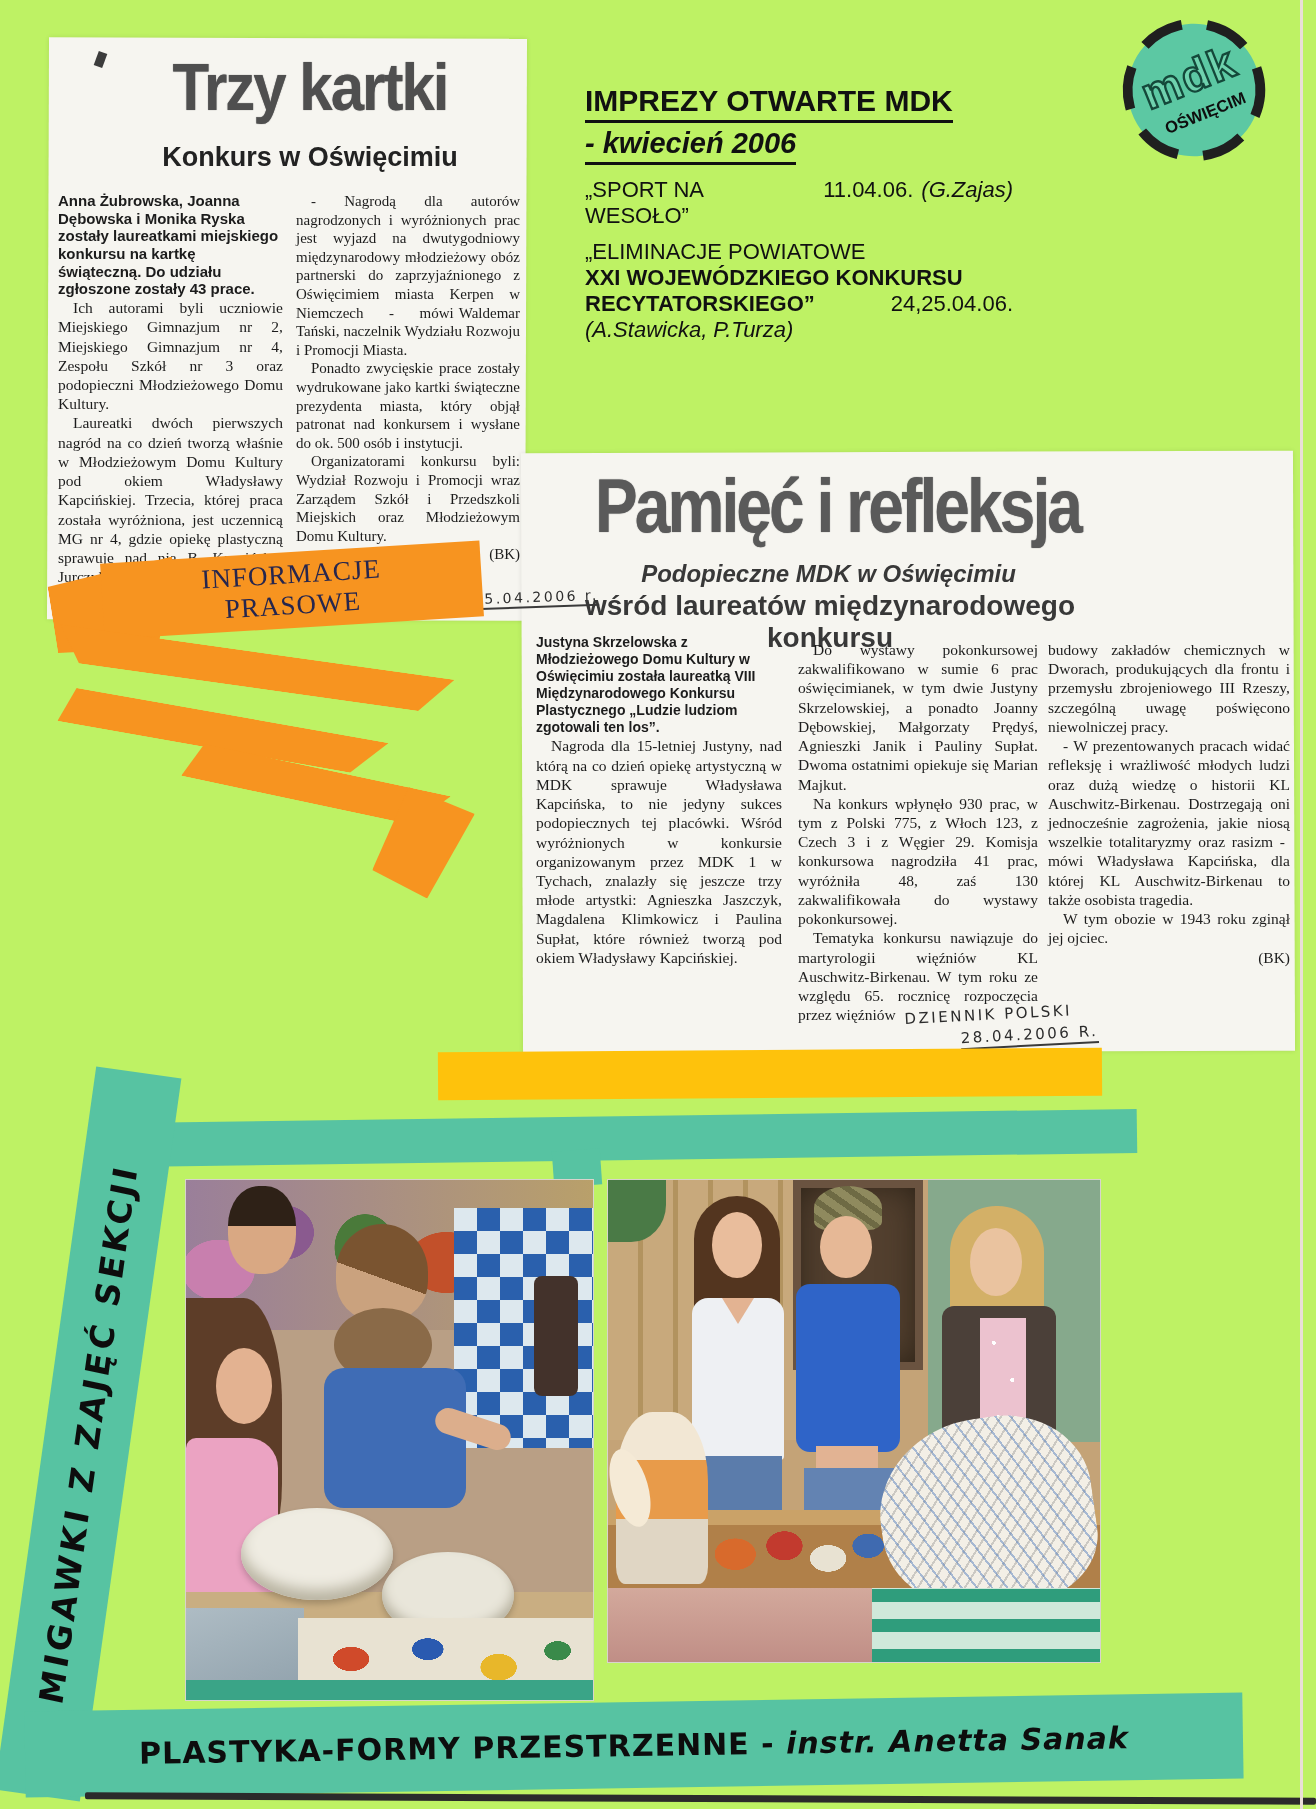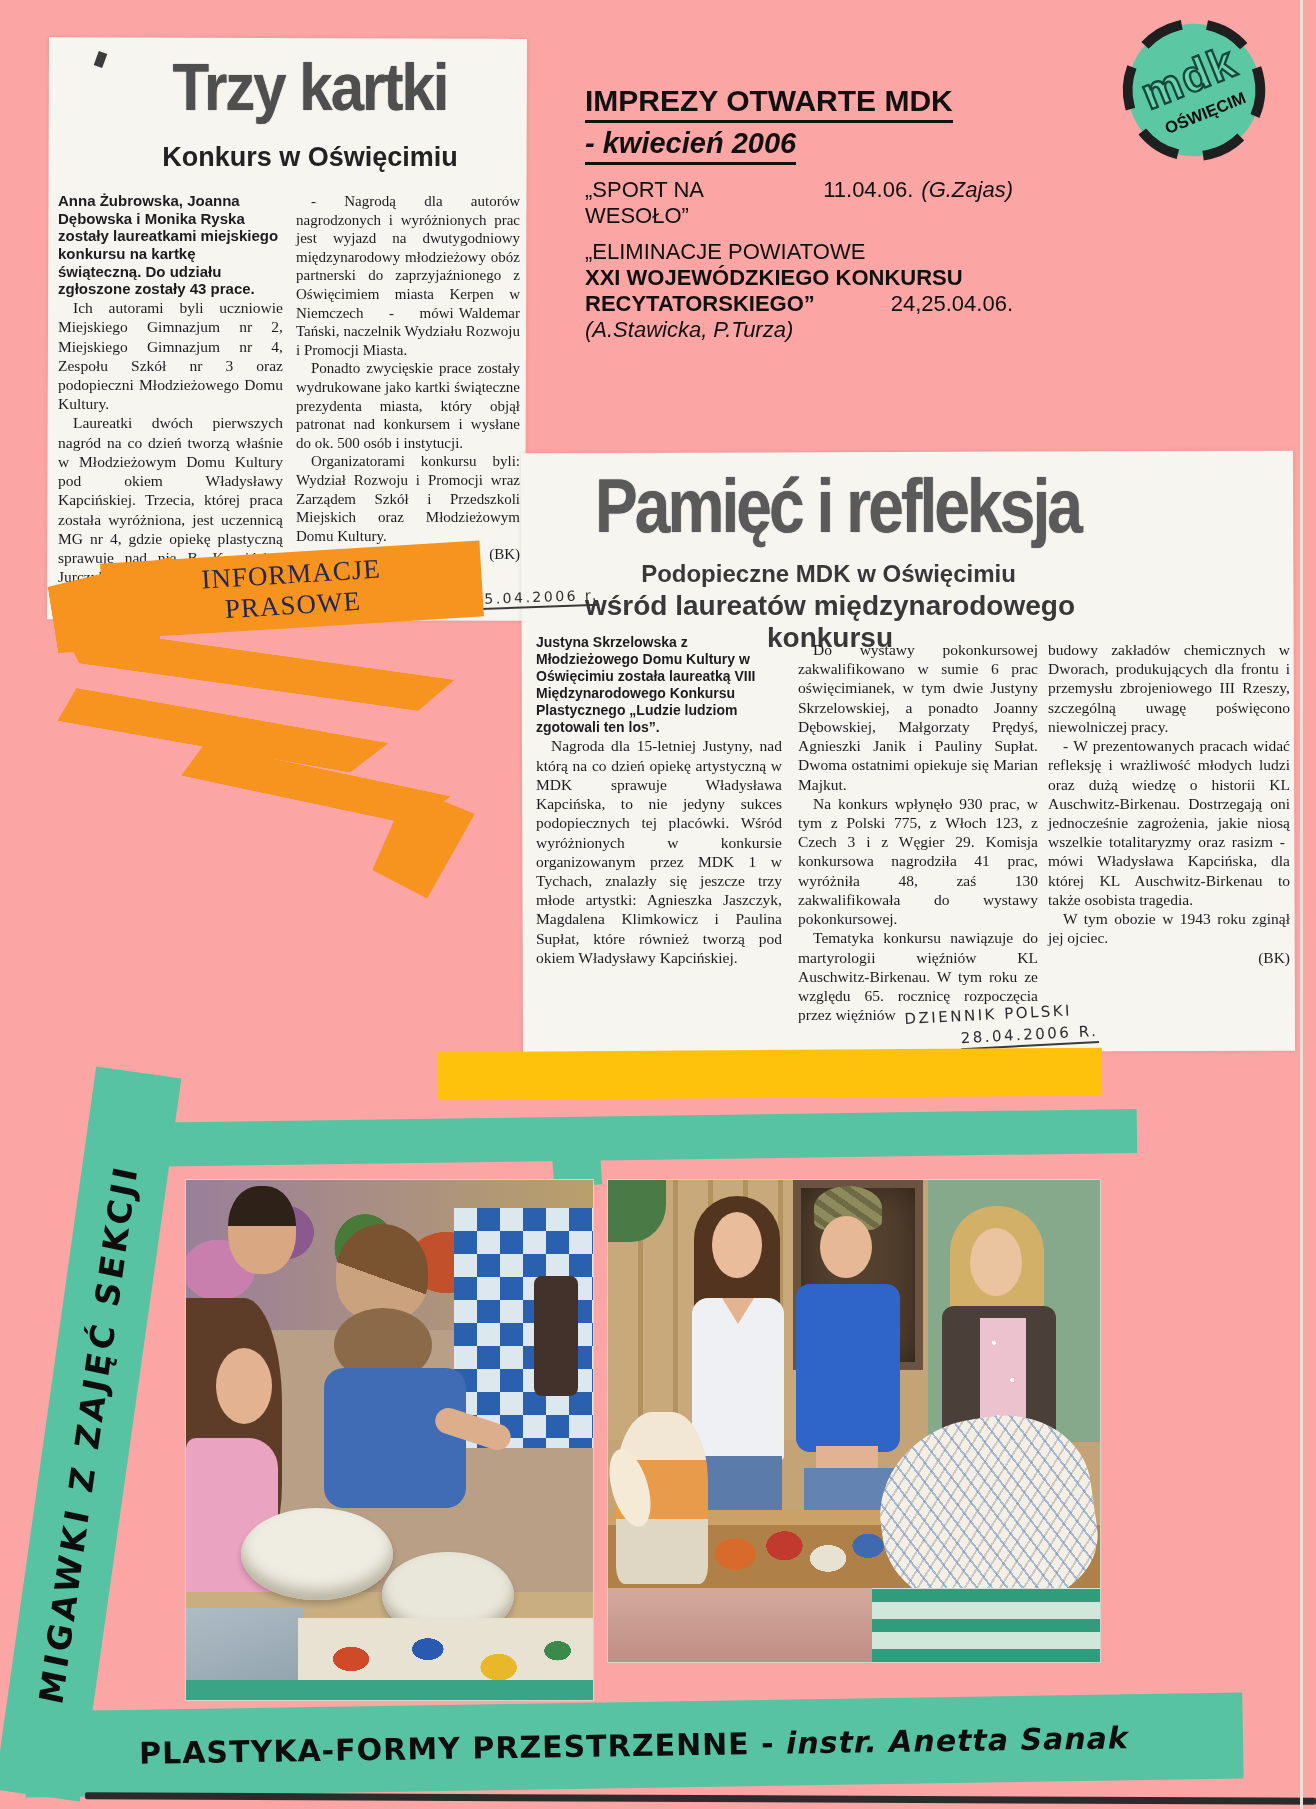--- a/index.html
+++ b/index.html
@@ -1,16 +1,16 @@
 <!DOCTYPE html>
 <html><head>
 <meta charset="utf-8">
 <style>
   html,body{margin:0;padding:0;background:#888;}
-  #page{position:relative;width:1316px;height:1809px;background:#fca5a5;overflow:hidden;
+  #page{position:relative;width:1316px;height:1809px;background:#bef264;overflow:hidden;
         font-family:"Liberation Sans",sans-serif;color:#1d1d1d;}
   .abs{position:absolute;}
   
   .clip{background:#f6f5f0;box-shadow:0 0 5px rgba(0,0,0,.10);}
   
   .np-head{font-weight:bold;color:#4f4f4f;letter-spacing:-2px;
            text-shadow:0 0 1px #6a6a6a;white-space:nowrap;}
   .np-subhead{font-weight:bold;color:#222;}
   
   .serif-col{font-family:"Liberation Serif",serif;font-size:15.5px;line-height:1.24;
@@ -97,21 +97,21 @@
       <circle cx="80" cy="80" r="68" fill="#5cc8a3" stroke="#1f1f1f" stroke-width="10" stroke-dasharray="44 26" transform="rotate(-14 80 80)"></circle>
       <g transform="rotate(-22 80 80)">
         <text x="80" y="82" text-anchor="middle" font-family="Liberation Sans, sans-serif" font-size="46" font-weight="bold" letter-spacing="2" fill="#6fd2ae" stroke="#14483a" stroke-width="2.4">mdk</text>
         <text x="82" y="112" text-anchor="middle" font-family="Liberation Sans, sans-serif" font-size="17" font-weight="bold" fill="#0e0e0e">OŚWIĘCIM</text>
       </g>
     </svg>
   </div>
 
   <div class="abs np-head" style="left:545px;top:462px;width:585px;text-align:center;font-size:66px;color:#5a5a5a;
               transform:scale(.97,1.15);transform-origin:top;letter-spacing:-3px;">Pamięć i refleksja</div>
-  <div class="abs np-subhead" style="left:556px;top:560px;width:545px;text-align:center;font-size:24px;color:#383838;">Podopieczne MDK w Oświęcimiu</div>
+  <div class="abs np-subhead" style="left:556px;top:560px;width:545px;text-align:center;font-size:24px;color:#383838;font-style:italic;">Podopieczne MDK w Oświęcimiu</div>
   <div class="abs np-subhead" style="left:540px;top:590px;width:580px;text-align:center;font-size:28px;color:#383838;">wśród laureatów międzynarodowego konkursu</div>
 
   <div class="abs serif-col" style="left:536px;top:634px;width:246px;">
     <p class="lead" style="font-size:14px;line-height:1.22;">Justyna Skrzelowska z Młodzieżowego Domu Kultury w Oświęcimiu została laureatką VIII Międzynarodowego Konkursu Plastycznego „Ludzie ludziom zgotowali ten los”.</p>
     <p class="ind">Nagroda dla 15-letniej Justyny, nad którą na co dzień opiekę artystyczną w MDK sprawuje Władysława Kapcińska, to nie jedyny sukces podopiecznych tej placówki. Wśród wyróżnionych w konkursie organizowanym przez MDK 1 w Tychach, znalazły się jeszcze trzy młode artystki: Agnieszka Jaszczyk, Magdalena Klimkowicz i Paulina Supłat, które również tworzą pod okiem Władysławy Kapcińskiej.</p>
   </div>
 
   <div class="abs serif-col" style="left:798px;top:640px;width:240px;">
     <p class="ind">Do wystawy pokonkursowej zakwalifikowano w sumie 6 prac oświęcimianek, w tym dwie Justyny Skrzelowskiej, a ponadto Joanny Dębowskiej, Małgorzaty Prędyś, Agnieszki Janik i Pauliny Supłat. Dwoma ostatnimi opiekuje się Marian Majkut.</p>
     <p class="ind">Na konkurs wpłynęło 930 prac, w tym z Polski 775, z Włoch 123, z Czech 3 i z Węgier 29. Komisja konkursowa nagrodziła 41 prac, wyróżniła 48, zaś 130 zakwalifikowała do wystawy pokonkursowej.</p>

